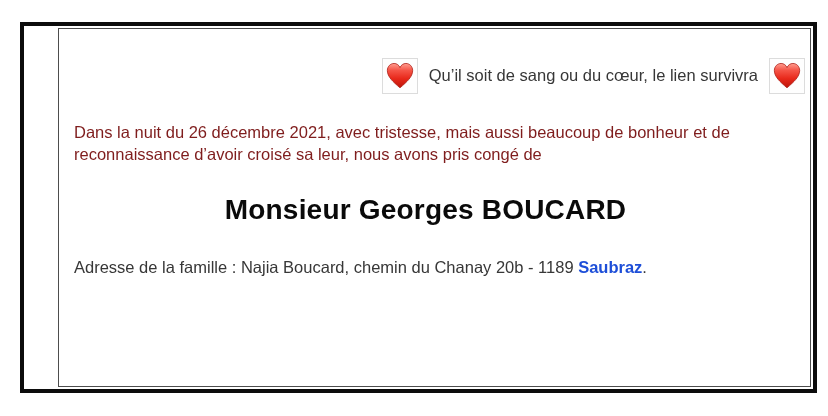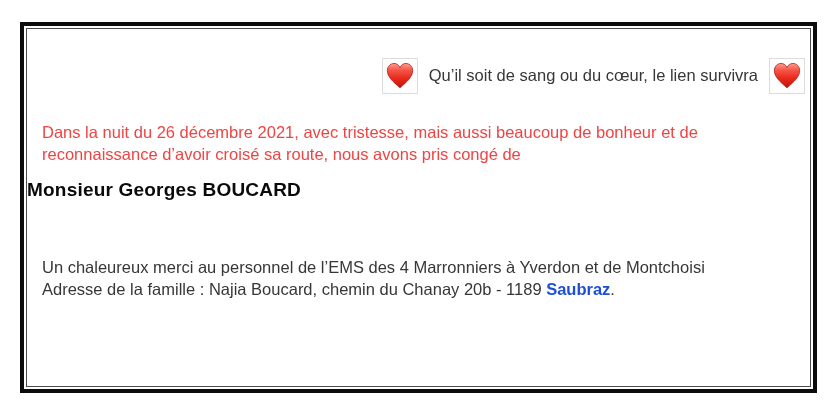--- a/index.html
+++ b/index.html
@@ -23,20 +23,21 @@
     height: 371px;
     box-sizing: border-box;
     border: 4px solid #0c0c0c;
     background: #ffffff;
   }
   .card-inner {
     position: absolute;
     inset: 2px;
     border: 1px solid #4d4d4d;
     background: #ffffff;
+    margin-left: 32px;
   }
   .quote-row {
     position: absolute;
     top: 29px;
     right: 5px;
     display: flex;
     align-items: center;
     gap: 11px;
   }
   .heart-box {
@@ -58,28 +59,29 @@
     white-space: nowrap;
     padding-bottom: 2px;
   }
   .p1 {
     position: absolute;
     top: 92px;
     left: 15px;
     right: 10px;
     font-size: 16.5px;
     line-height: 22px;
-    color: #ef4444;
+    color: #7f1d1d;
   }
   .name {
     position: absolute;
-    top: 148px;
+    top: 168px;
     left: 0;
     right: 18px;
-    font-size: 19px;
+    text-align: center;
+    font-size: 28px;
     line-height: 26px;
     font-weight: bold;
     color: #0a0a0a;
     letter-spacing: 0.2px;
   }
   .p2 {
     position: absolute;
     top: 227px;
     left: 15px;
     right: 10px;
@@ -132,25 +134,24 @@
                 <stop offset="1" stop-color="#bc150a"></stop>
               </linearGradient>
             </defs>
             <path d="M16 28.6 C8.6 22.3 2.5 16.8 2.5 10.2 C2.5 5.6 6 2.6 9.7 2.6 C12.5 2.6 14.9 4.3 16 7 C17.1 4.3 19.5 2.6 22.3 2.6 C26 2.6 29.5 5.6 29.5 10.2 C29.5 16.8 23.4 22.3 16 28.6 Z" fill="url(#heartGradR)" stroke="#a8140c" stroke-width="0.8"></path>
           </svg>
         </span>
       </div>
 
       <div class="p1">
         <div class="tline">Dans la nuit du 26 décembre 2021, avec tristesse, mais aussi beaucoup de bonheur et de</div>
-        <div class="tline">reconnaissance d’avoir croisé sa route, nous avons pris congé de</div>
+        <div class="tline">reconnaissance d’avoir croisé sa leur, nous avons pris congé de</div>
       </div>
 
       <div class="name">Monsieur Georges BOUCARD</div>
 
       <div class="p2">
-        <div class="tline">Un chaleureux merci au personnel de l’EMS des 4 Marronniers à Yverdon et de Montchoisi</div>
         <div class="tline"><span>Adresse de la famille : Najia Boucard, chemin du Chanay 20b - 1189 </span><b class="town">Saubraz</b><span>.</span></div>
       </div>
 
     </div>
   </div>
 </div>
 
 </body></html>

